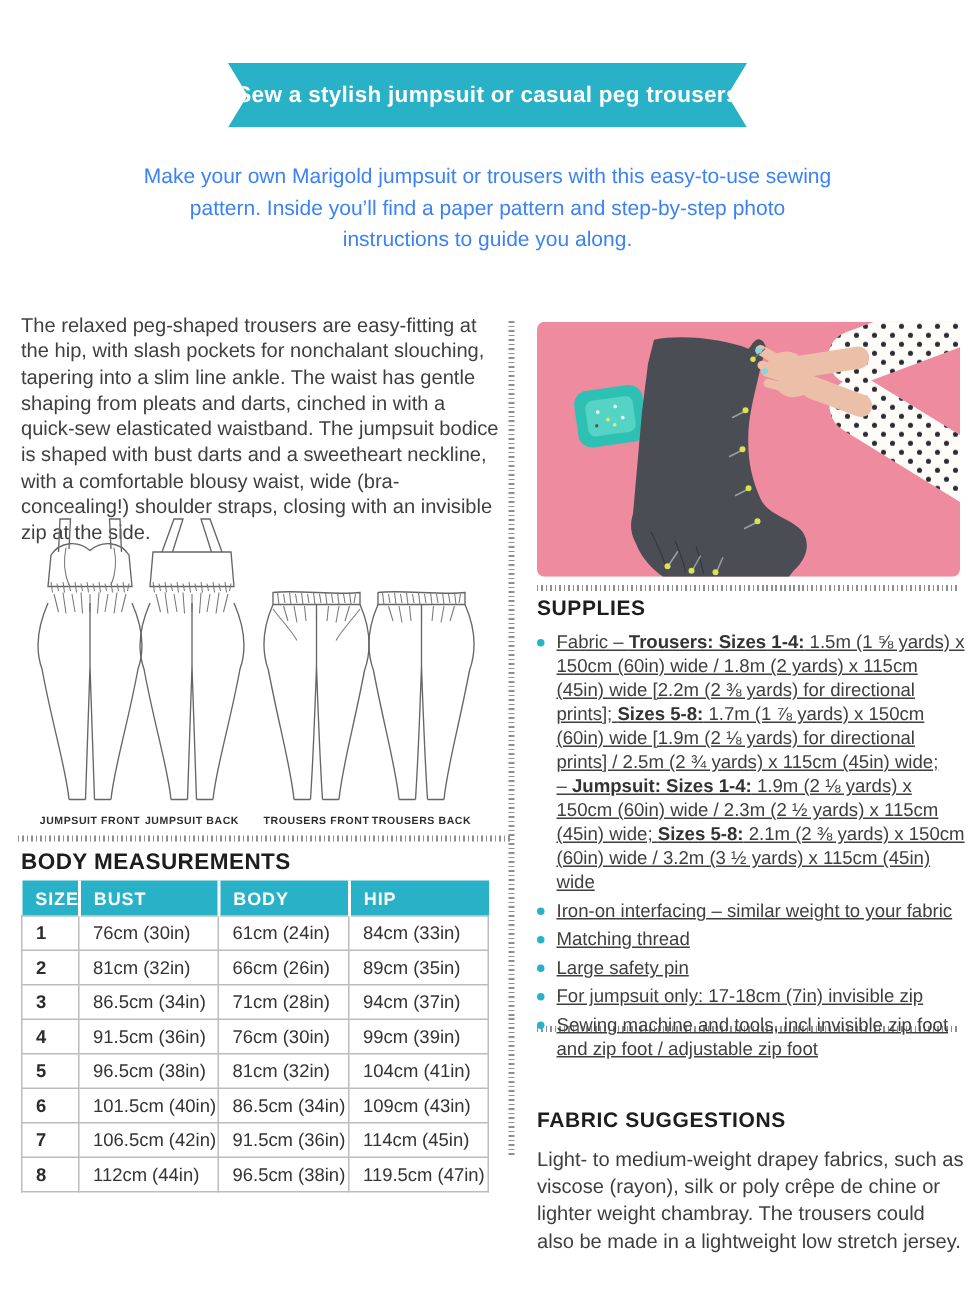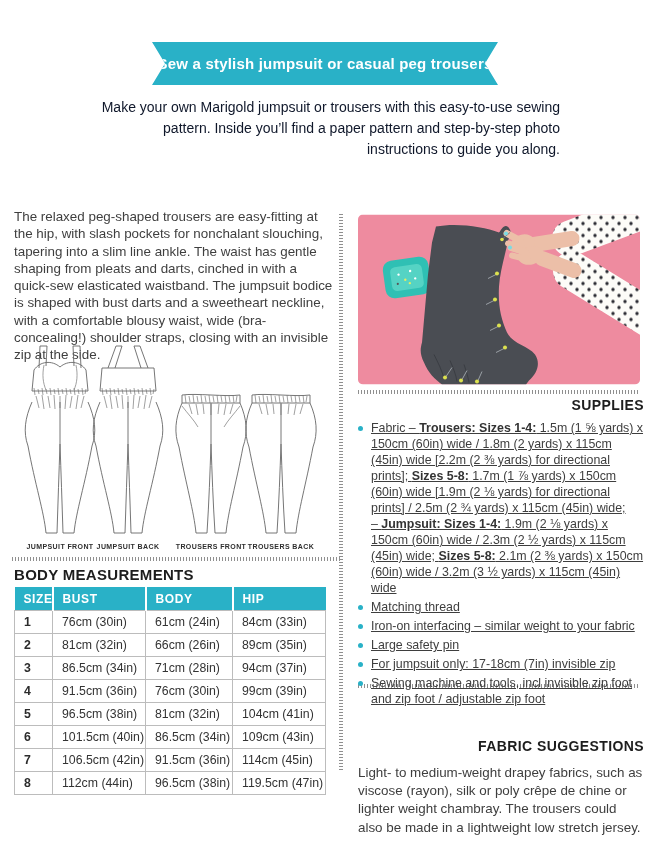--- a/index.html
+++ b/index.html
@@ -9,22 +9,22 @@
   }
   
   .ribbon{
     position:absolute;left:152px;top:42px;width:346px;height:43px;
     background:#29b1c7;display:flex;align-items:center;justify-content:center;
     clip-path:polygon(0 0,100% 0,calc(100% - 13px) 50%,100% 100%,0 100%,13px 50%);
   }
   .ribbon span{color:#fff;font-weight:bold;font-size:15px;letter-spacing:.2px;}
   
   .intro{
-    position:absolute;left:90px;top:97px;width:470px;text-align:right;
-    font-size:14px;line-height:21px;color:#0f172a;
+    position:absolute;left:90px;top:107px;width:470px;text-align:center;
+    font-size:14px;line-height:21px;color:#3b82f6;
   }
   
   .desc{
     position:absolute;left:14px;top:208px;width:322px;
     font-size:13.4px;line-height:17.3px;color:#3f3f3f;
   }
   .drawings{position:absolute;left:14px;top:344px;width:312px;height:212px;}
   .drawlabel{font-size:7px;font-weight:bold;letter-spacing:.4px;fill:#2e2e2e;}
   
   .hdiv{position:absolute;height:4px;
@@ -43,21 +43,21 @@
     text-align:left;padding:4px 0 4px 9px;height:15px;border-right:2px solid #fff;
   }
   table.meas th:last-child{border-right:none;}
   table.meas td{
     border:1px solid #bcbcbc;padding:4px 0 4px 9px;height:13.5px;background:#fff;
   }
   table.meas td.size{font-weight:bold;color:#2c2c2c;}
   
   .photo{position:absolute;left:358px;top:214px;width:282px;height:171px;}
   .supplies{position:absolute;left:358px;top:397px;width:286px;}
-  .sec-head{font-size:14px;font-weight:800;color:#1d1d1d;letter-spacing:.4px;margin:0 0 7px 0;text-align:right;}
+  .sec-head{font-size:14px;font-weight:800;color:#1d1d1d;letter-spacing:.4px;margin:0 0 7px 0;}
   ul.supply{list-style:none;margin:0;padding:0;font-size:12.4px;line-height:16px;color:#3e3e3e;text-decoration:underline;}
   ul.supply li{position:relative;padding-left:13px;margin-bottom:3px;}
   ul.supply li::before{content:"";position:absolute;left:0;top:5.5px;width:5px;height:5px;
     border-radius:50%;background:#29b1c7;}
   .b{font-weight:bold;color:#333;}
   .fabric-sug{position:absolute;left:358px;top:738px;width:286px;}
   .fabric-sug p{margin:10px 0 0 0;font-size:13.4px;line-height:18.2px;color:#3e3e3e;}
   svg .ln{fill:none;stroke:#666;stroke-width:0.9;}
   svg .lnthin{fill:none;stroke:#777;stroke-width:0.7;}
 </style>
@@ -189,22 +189,22 @@
     </g>
   </svg>
 
   <div class="supplies">
     <h2 class="sec-head">SUPPLIES</h2>
     <ul class="supply">
       <li>
         <span>Fabric – </span><span class="b">Trousers: Sizes 1-4:</span><span> 1.5m (1 ⅝ yards) x 150cm (60in) wide / 1.8m (2 yards) x 115cm (45in) wide [2.2m (2 ⅜ yards) for directional prints]; </span><span class="b">Sizes 5-8:</span><span> 1.7m (1 ⅞ yards) x 150cm (60in) wide [1.9m (2 ⅛ yards) for directional prints] / 2.5m (2 ¾ yards) x 115cm (45in) wide;</span><br>
         <span>– </span><span class="b">Jumpsuit: Sizes 1-4:</span><span> 1.9m (2 ⅛ yards) x 150cm (60in) wide / 2.3m (2 ½ yards) x 115cm (45in) wide; </span><span class="b">Sizes 5-8:</span><span> 2.1m (2 ⅜ yards) x 150cm (60in) wide / 3.2m (3 ½ yards) x 115cm (45in) wide</span>
       </li>
+      <li>Iron-on interfacing – similar weight to your fabric</li>
       <li>Matching thread</li>
-      <li>Iron-on interfacing – similar weight to your fabric</li>
       <li>Large safety pin</li>
       <li>For jumpsuit only: 17-18cm (7in) invisible zip</li>
       <li>Sewing machine and tools, incl invisible zip foot and zip foot / adjustable zip foot</li>
     </ul>
   </div>
 
   <div class="fabric-sug">
     <h2 class="sec-head">FABRIC SUGGESTIONS</h2>
     <p>Light- to medium-weight drapey fabrics, such as viscose (rayon), silk or poly crêpe de chine or lighter weight chambray. The trousers could also be made in a lightweight low stretch jersey.</p>
   </div>

